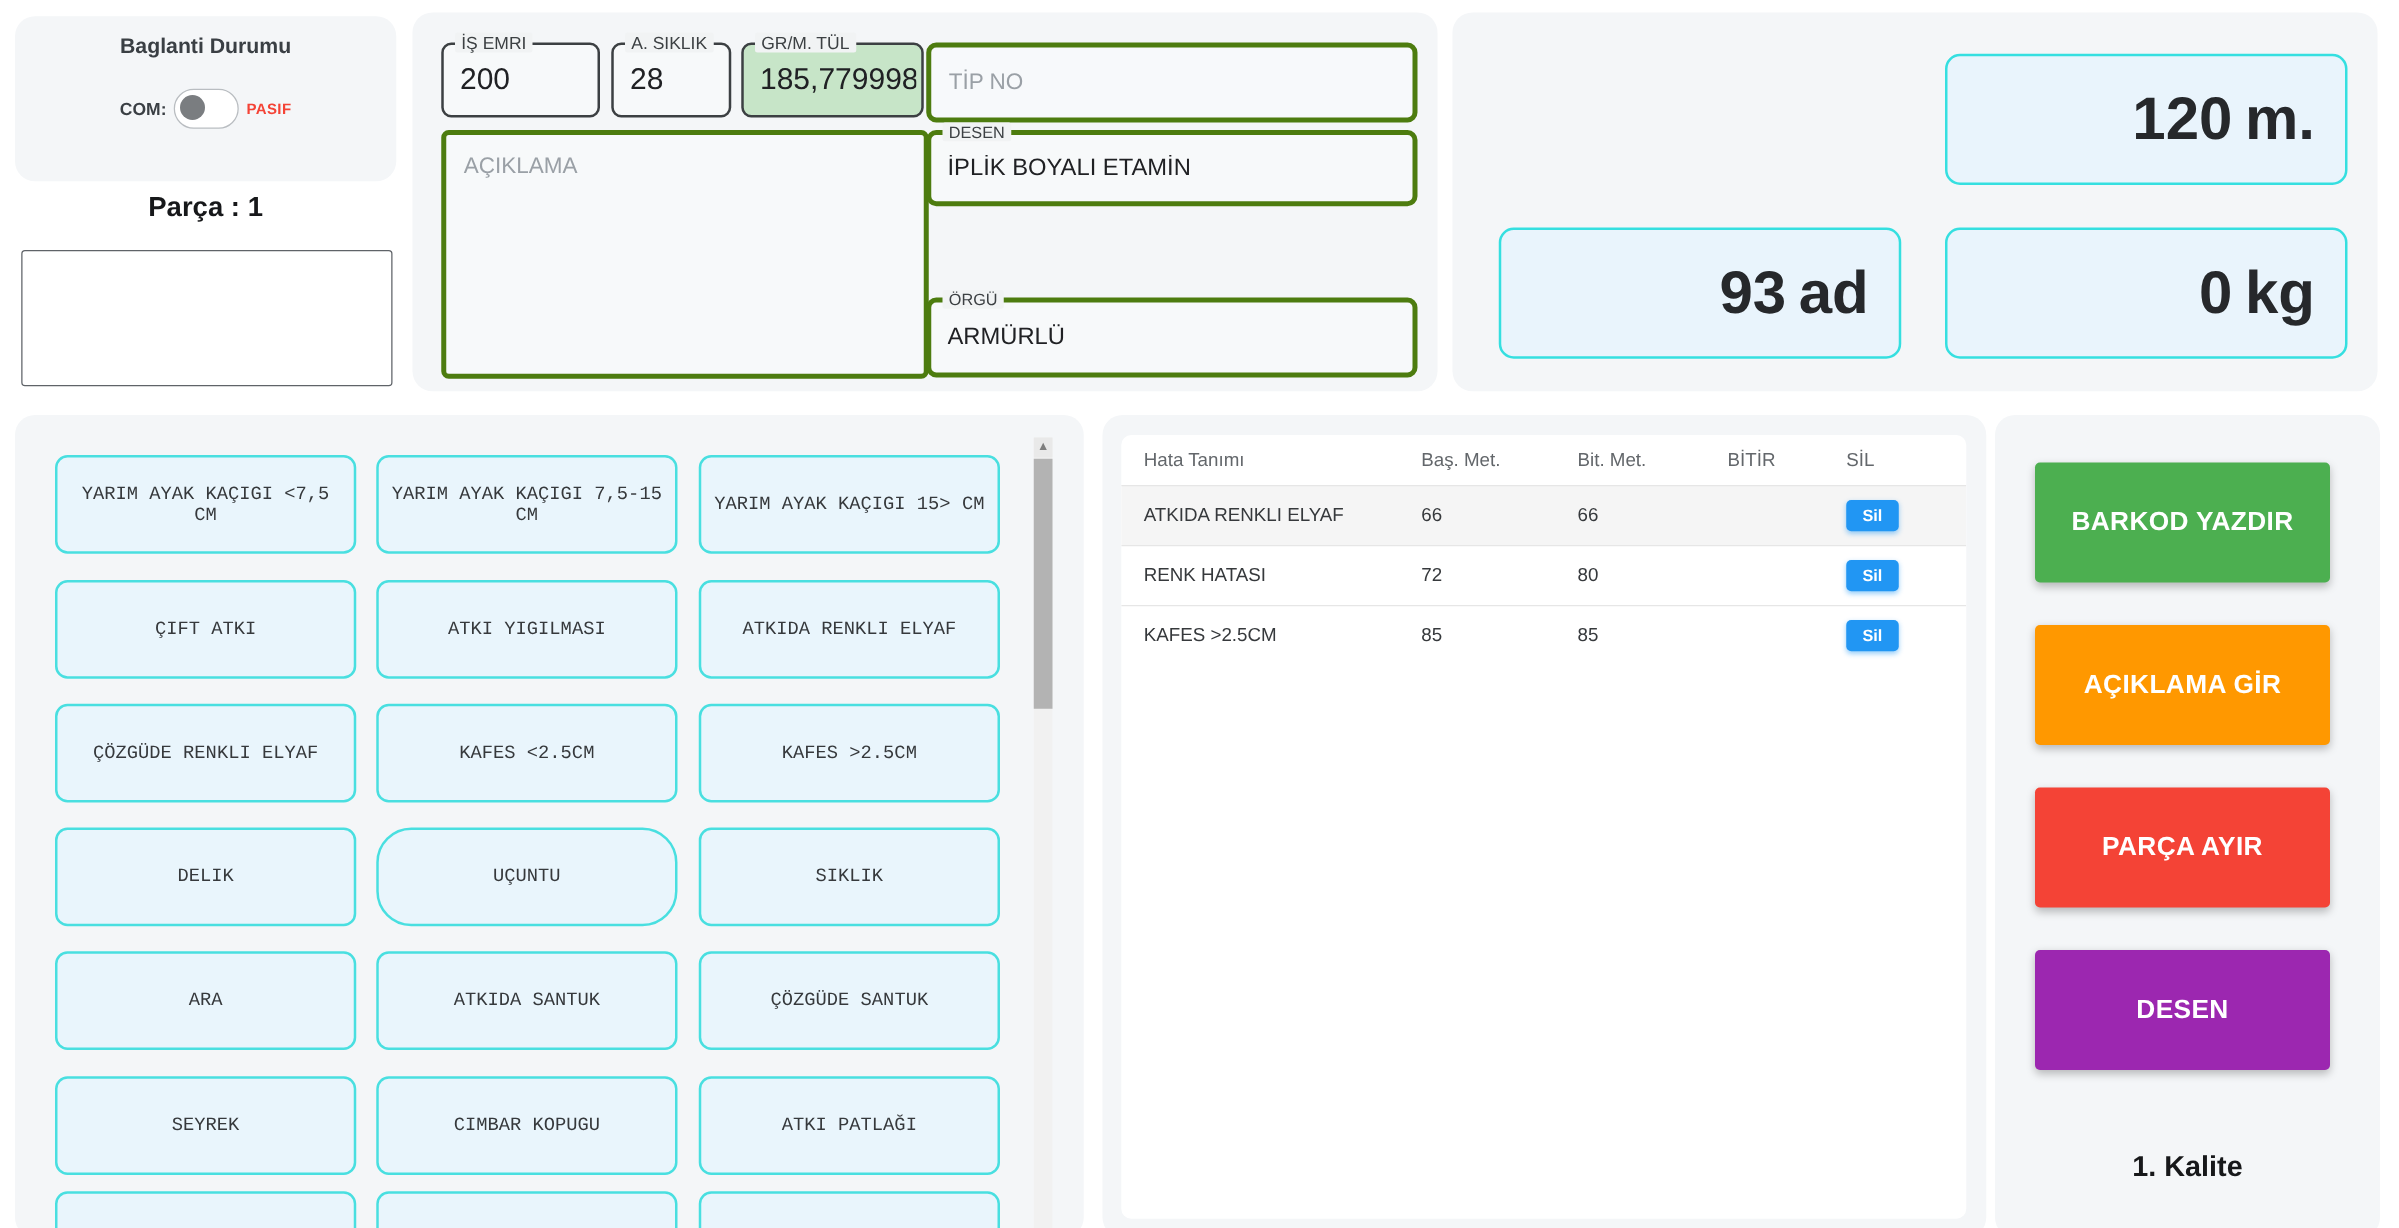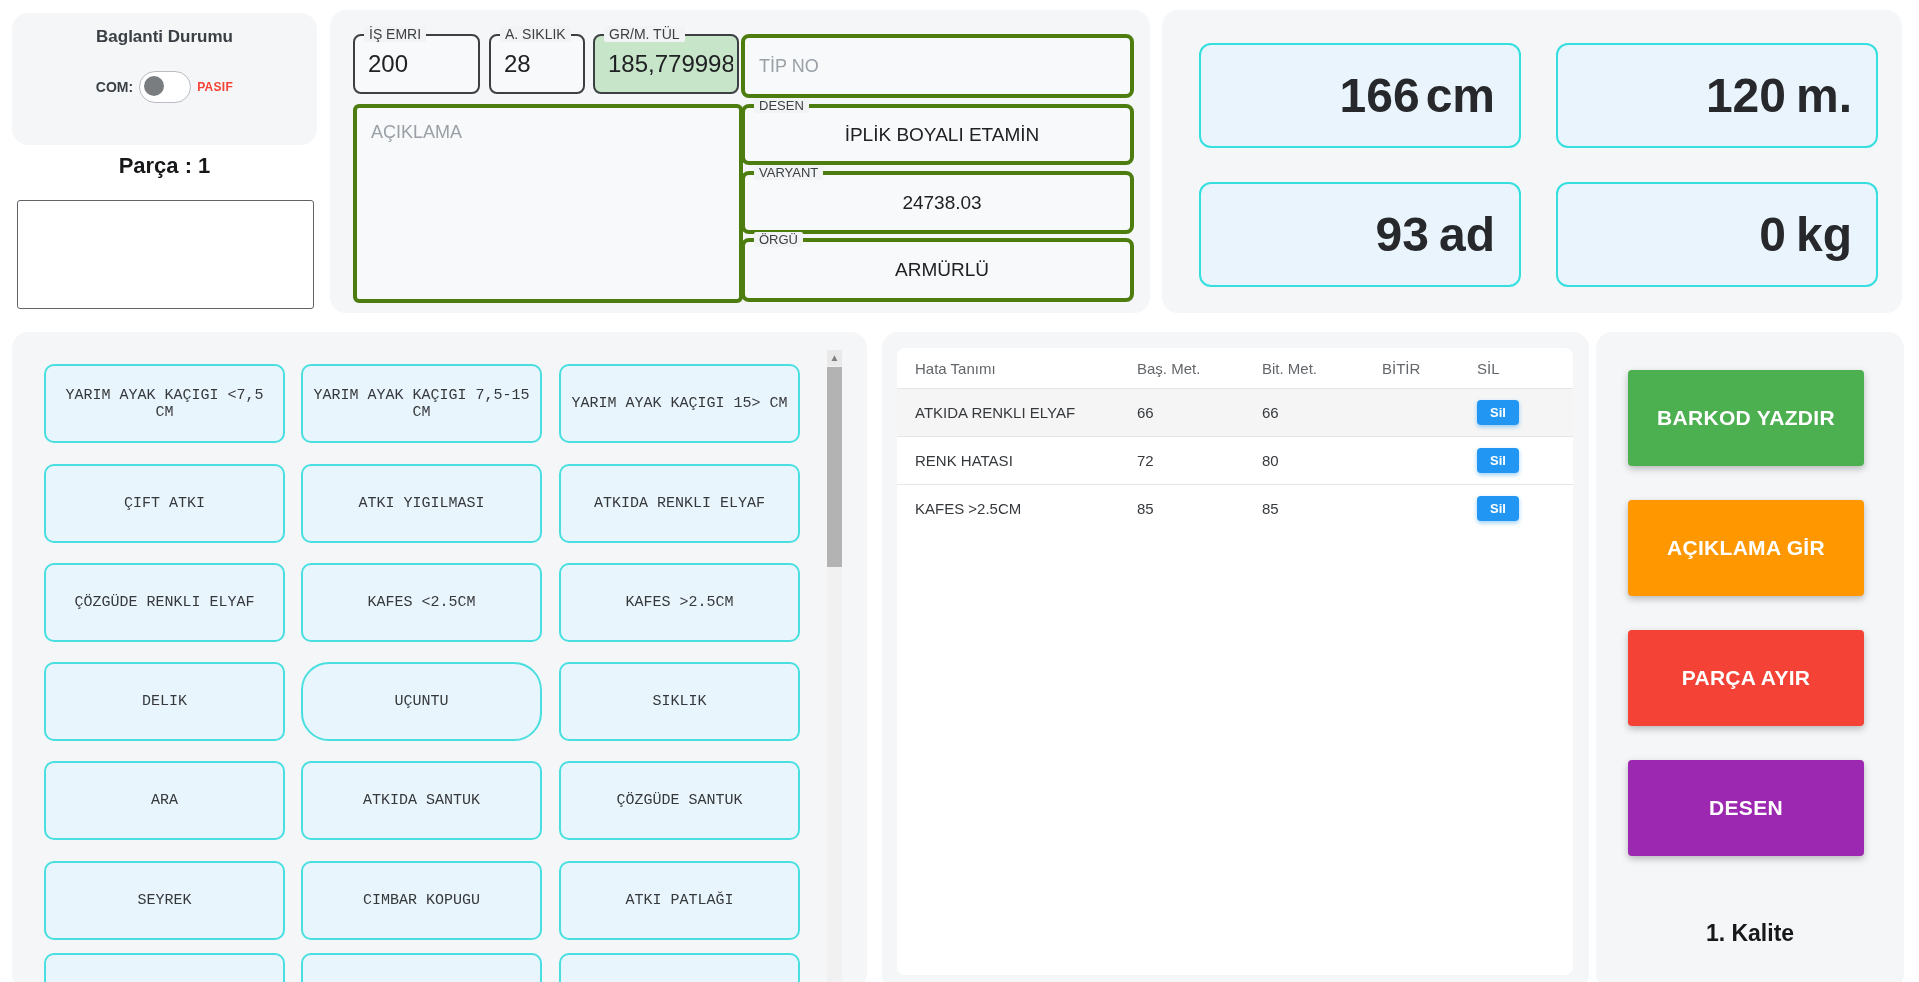--- a/index.html
+++ b/index.html
@@ -18,21 +18,21 @@
   #parca-box{left:17px;top:200px;width:295px;height:107px;background:#fff;border:1px solid #5f6368;border-radius:3px;}
 
   
   .field{position:absolute;border-radius:8px;background:#f7f9fa;}
   .field.dark{border:2px solid #3c4043;}
   .field.light{border:4px solid #4d7c0f;}
   .field.green{background:#c7e5c8;}
   .legend{position:absolute;top:-10px;left:9px;font-size:13px;color:#3c4043;background:#f1f3f4;padding:0 5px;white-space:nowrap;border-radius:2px;}
   .legend.big{font-size:14px;}
   .fval{position:absolute;left:13px;right:4px;top:50%;transform:translateY(-50%);font-size:24px;color:#202124;white-space:nowrap;overflow:hidden;}
-  .fval.small{font-size:19px;text-align:center;}
+  .fval.small{font-size:19px;}
   .placeholder{position:absolute;left:14px;top:50%;transform:translateY(-50%);font-size:18px;color:#9aa0a6;}
   .placeholder.topleft{top:14px;transform:none;}
 
   
   .metric{position:absolute;width:322px;height:105px;background:#e9f4fc;border:2px solid #35dfe0;border-radius:12px;
     display:flex;align-items:center;justify-content:flex-end;padding-right:24px;box-sizing:border-box;
     font-weight:bold;color:#26282b;font-size:48px;}
   .metric .unit{margin-left:10px;}
 
   
@@ -95,35 +95,27 @@
   <div class="field light" style="left:411px;top:24px;width:385px;height:56px;background:#f7f9fb;">
     <span class="placeholder">TİP NO</span>
   </div>
   <div class="field light" style="left:23px;top:94px;width:382px;height:191px;border-radius:6px;">
     <span class="placeholder topleft">AÇIKLAMA</span>
   </div>
   <div class="field light" style="left:411px;top:94px;width:385px;height:53px;">
     <span class="legend">DESEN</span>
     <span class="fval small">İPLİK BOYALI ETAMİN</span>
   </div>
-  <div class="field light" style="left:411px;top:161px;width:385px;height:55px;">
-    <span class="legend">VARYANT</span>
-    <span class="fval small">24738.03</span>
-  </div>
   <div class="field light" style="left:411px;top:228px;width:385px;height:56px;">
     <span class="legend">ÖRGÜ</span>
     <span class="fval small">ARMÜRLÜ</span>
   </div>
 </div>
 
 <div class="panel" style="left:1162px;top:10px;width:740px;height:303px;">
-  <div class="metric" style="left:37px;top:33px;">
-    <span>166</span>
-    <span class="unit" style="margin-left:6px;">cm</span>
-  </div>
   <div class="metric" style="left:394px;top:33px;">
     <span>120</span>
     <span class="unit">m.</span>
   </div>
   <div class="metric" style="left:37px;top:172px;">
     <span>93</span>
     <span class="unit">ad</span>
   </div>
   <div class="metric" style="left:394px;top:172px;">
     <span>0</span>

